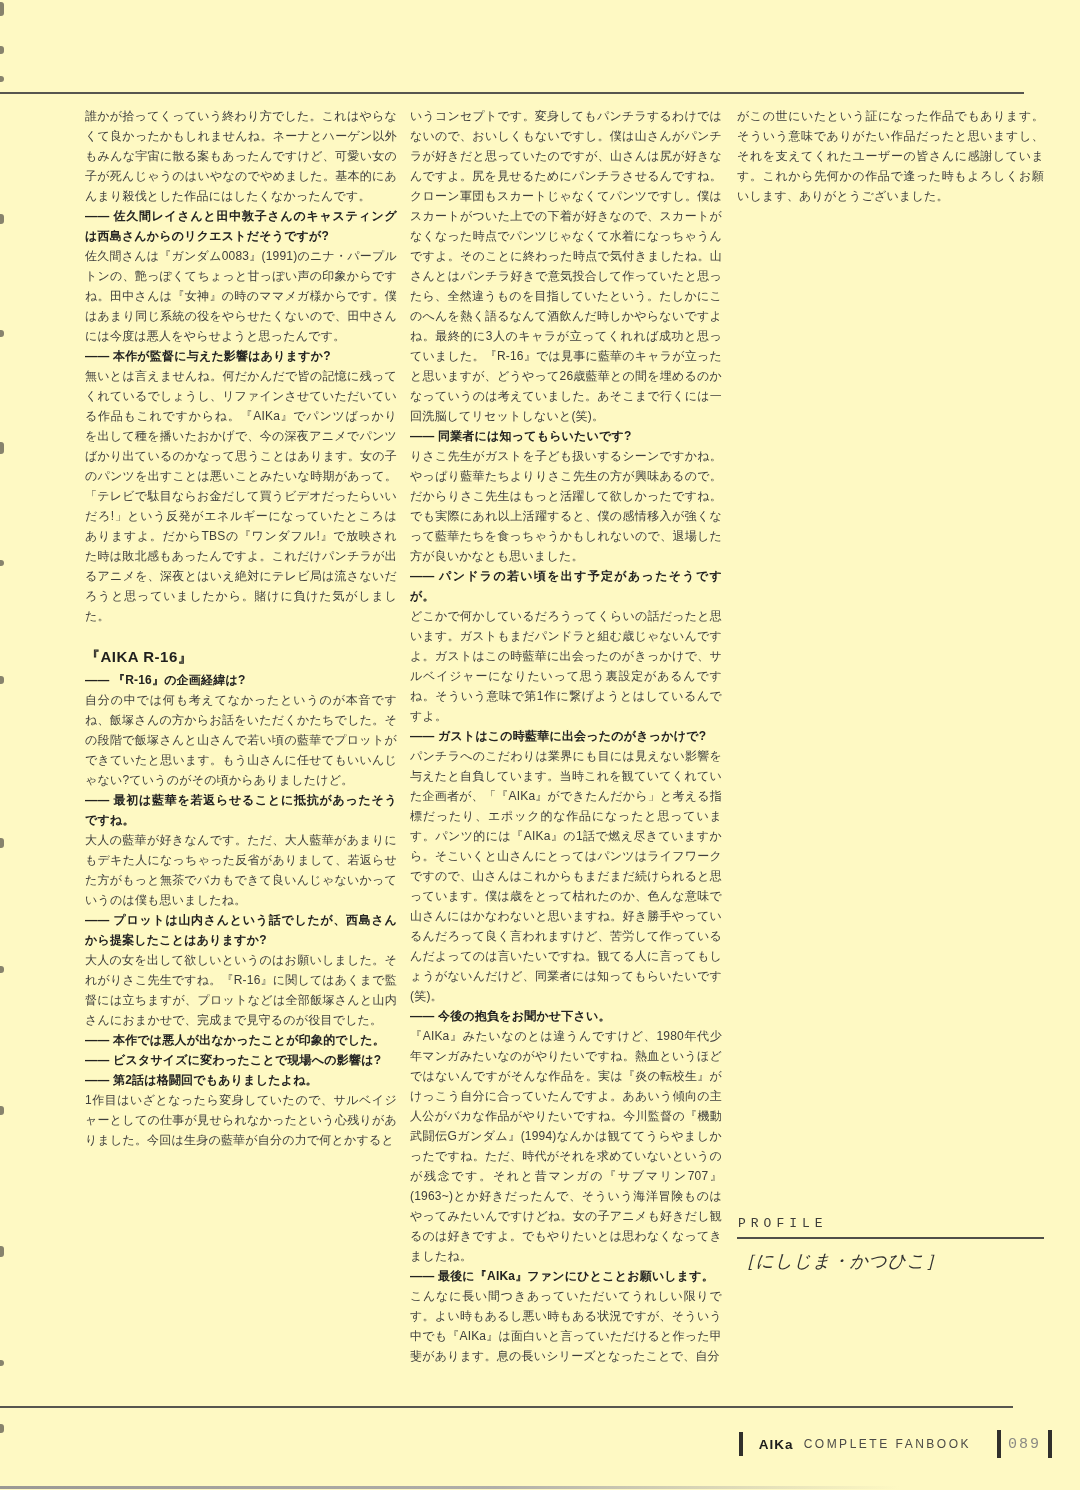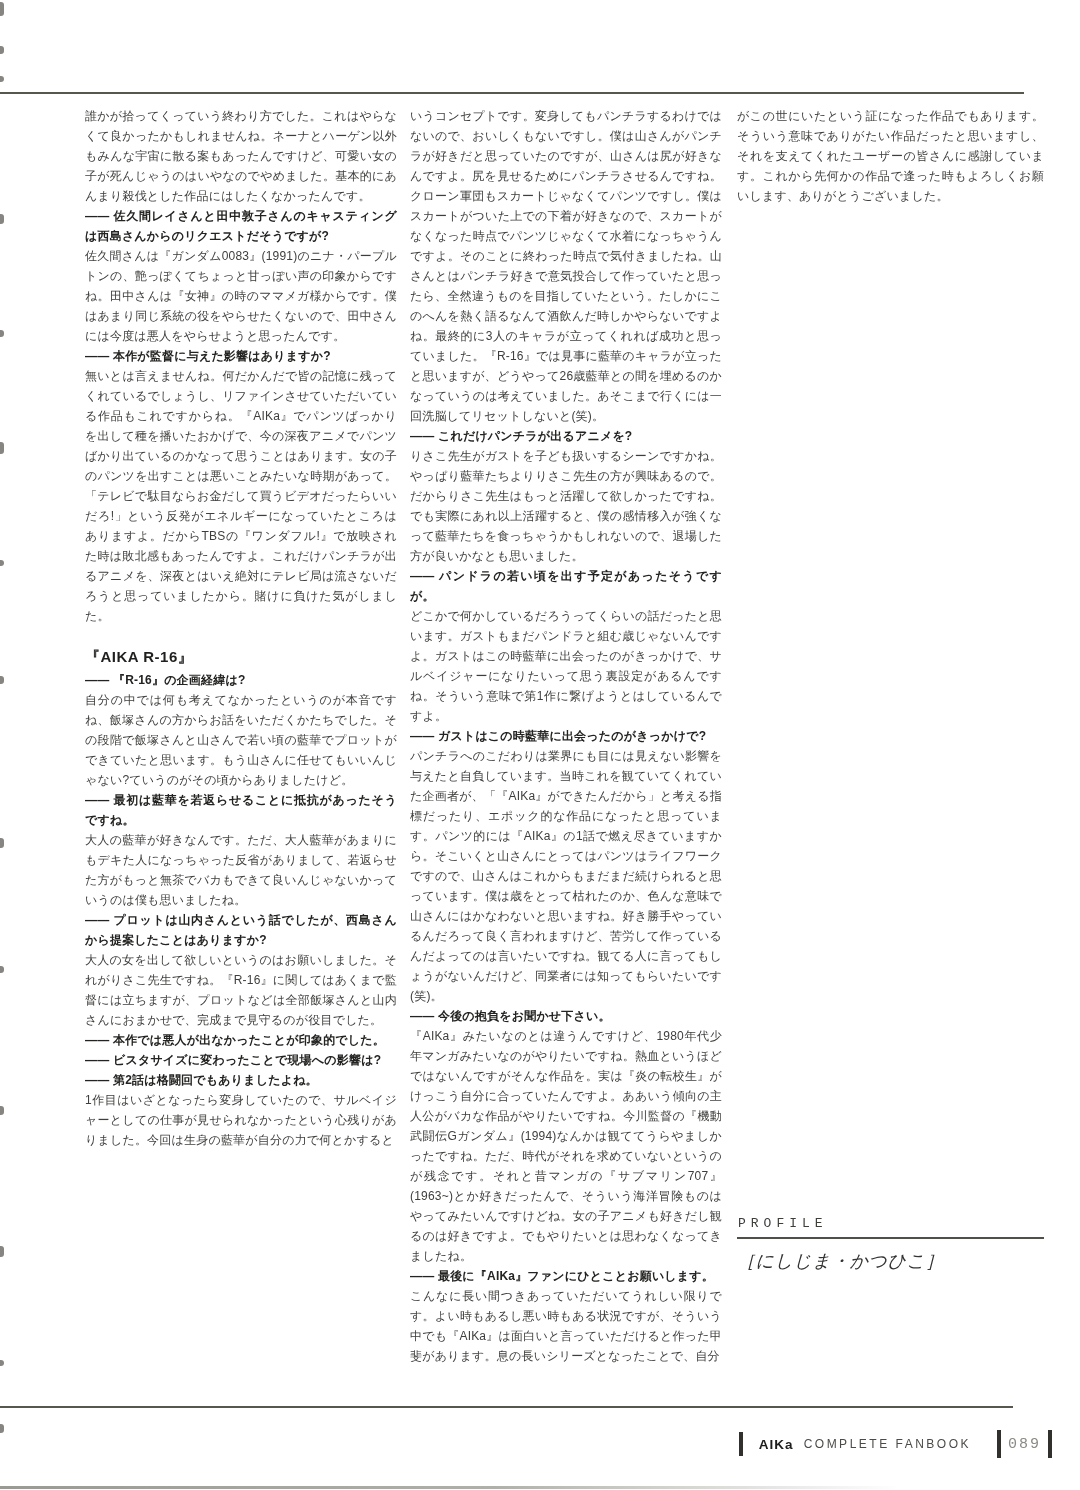--- a/index.html
+++ b/index.html
@@ -3,21 +3,21 @@
 <meta charset="utf-8">
 <style>
   html,body{margin:0;padding:0;}
   body{
     font-family:"Liberation Sans","DejaVu Sans",sans-serif;
     background:#e8e7e4;
   }
   .page{
     position:relative;
     width:1080px;height:1490px;
-    background:#ffffff;
+    background:#fef9c3;
     overflow:hidden;
   }
   
   .rule{position:absolute;background:#57564f;}
   .rule.top{left:0;top:92px;width:1024px;height:2px;}
   .rule.bottom{left:0;top:1406px;width:1013px;height:2px;}
   .page-edge{
     position:absolute;left:0;top:1486px;width:900px;height:3px;
     background:linear-gradient(to right,#9a9994 0%,#b0afa9 55%,rgba(176,175,169,0) 100%);
   }
@@ -121,21 +121,21 @@
     <p class="q">―― プロットは山内さんという話でしたが、西島さんから提案したことはありますか?</p>
     <p>大人の女を出して欲しいというのはお願いしました。それがりさこ先生ですね。『R-16』に関してはあくまで監督には立ちますが、プロットなどは全部飯塚さんと山内さんにおまかせで、完成まで見守るのが役目でした。</p>
     <p class="q">―― 本作では悪人が出なかったことが印象的でした。</p>
     <p class="q">―― ビスタサイズに変わったことで現場への影響は?</p>
     <p class="q">―― 第2話は格闘回でもありましたよね。</p>
     <p>1作目はいざとなったら変身していたので、サルベイジャーとしての仕事が見せられなかったという心残りがありました。今回は生身の藍華が自分の力で何とかすると</p>
   </div>
 
   <div class="col c2">
     <p>いうコンセプトです。変身してもパンチラするわけではないので、おいしくもないですし。僕は山さんがパンチラが好きだと思っていたのですが、山さんは尻が好きなんですよ。尻を見せるためにパンチラさせるんですね。クローン軍団もスカートじゃなくてパンツですし。僕はスカートがついた上での下着が好きなので、スカートがなくなった時点でパンツじゃなくて水着になっちゃうんですよ。そのことに終わった時点で気付きましたね。山さんとはパンチラ好きで意気投合して作っていたと思ったら、全然違うものを目指していたという。たしかにこのへんを熱く語るなんて酒飲んだ時しかやらないですよね。最終的に3人のキャラが立ってくれれば成功と思っていました。『R-16』では見事に藍華のキャラが立ったと思いますが、どうやって26歳藍華との間を埋めるのかなっていうのは考えていました。あそこまで行くには一回洗脳してリセットしないと(笑)。</p>
-    <p class="q">―― これだけパンチラが出るアニメを?</p>
+    <p class="q">―― 同業者には知ってもらいたいです?</p>
     <p>りさこ先生がガストを子ども扱いするシーンですかね。やっぱり藍華たちよりりさこ先生の方が興味あるので。だからりさこ先生はもっと活躍して欲しかったですね。でも実際にあれ以上活躍すると、僕の感情移入が強くなって藍華たちを食っちゃうかもしれないので、退場した方が良いかなとも思いました。</p>
     <p class="q">―― パンドラの若い頃を出す予定があったそうですが。</p>
     <p>どこかで何かしているだろうってくらいの話だったと思います。ガストもまだパンドラと組む歳じゃないんですよ。ガストはこの時藍華に出会ったのがきっかけで、サルベイジャーになりたいって思う裏設定があるんですね。そういう意味で第1作に繋げようとはしているんですよ。</p>
     <p class="q">―― ガストはこの時藍華に出会ったのがきっかけで?</p>
     <p>パンチラへのこだわりは業界にも目には見えない影響を与えたと自負しています。当時これを観ていてくれていた企画者が、「『AIKa』ができたんだから」と考える指標だったり、エポック的な作品になったと思っています。パンツ的には『AIKa』の1話で燃え尽きていますから。そこいくと山さんにとってはパンツはライフワークですので、山さんはこれからもまだまだ続けられると思っています。僕は歳をとって枯れたのか、色んな意味で山さんにはかなわないと思いますね。好き勝手やっているんだろって良く言われますけど、苦労して作っているんだよってのは言いたいですね。観てる人に言ってもしょうがないんだけど、同業者には知ってもらいたいです(笑)。</p>
     <p class="q">―― 今後の抱負をお聞かせ下さい。</p>
     <p>『AIKa』みたいなのとは違うんですけど、1980年代少年マンガみたいなのがやりたいですね。熱血というほどではないんですがそんな作品を。実は『炎の転校生』がけっこう自分に合っていたんですよ。ああいう傾向の主人公がバカな作品がやりたいですね。今川監督の『機動武闘伝Gガンダム』(1994)なんかは観ててうらやましかったですね。ただ、時代がそれを求めていないというのが残念です。それと昔マンガの『サブマリン707』(1963~)とか好きだったんで、そういう海洋冒険ものはやってみたいんですけどね。女の子アニメも好きだし観るのは好きですよ。でもやりたいとは思わなくなってきましたね。</p>
     <p class="q">―― 最後に『AIKa』ファンにひとことお願いします。</p>
     <p>こんなに長い間つきあっていただいてうれしい限りです。よい時もあるし悪い時もある状況ですが、そういう中でも『AIKa』は面白いと言っていただけると作った甲斐があります。息の長いシリーズとなったことで、自分</p>
   </div>

